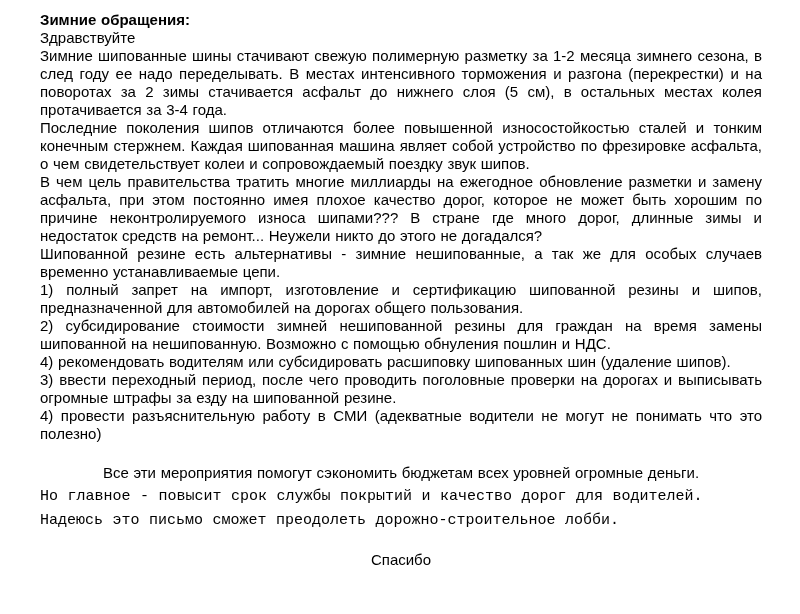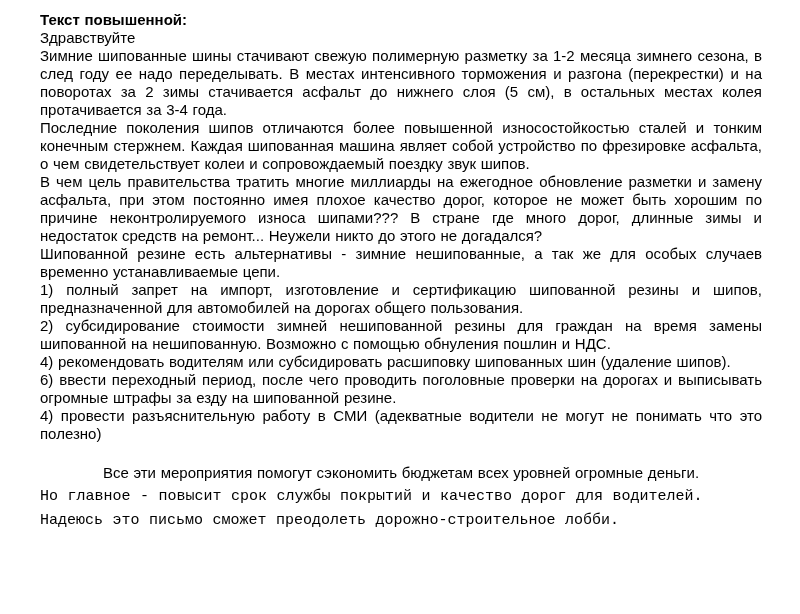--- a/index.html
+++ b/index.html
@@ -34,27 +34,28 @@
     text-align: left;
   }
   .gap-medium { margin-top: 9px; }
   .gap-large  { margin-top: 21px; text-align: center; }
   .gap-small  { margin-top: 6px; font-family: Liberation Mono, monospace; }
 </style>
 </head>
 <body>
 
 <div class="document">
-    <p class="block heading">Текст повышенной:</p>
+    <p class="block heading">Зимние обращения:</p>
     <p class="block single">Здравствуйте</p>
     <p class="block">Зимние шипованные шины стачивают свежую полимерную разметку за 1-2 месяца зимнего сезона, в след году ее надо переделывать. В местах интенсивного торможения и разгона (перекрестки) и на поворотах за 2 зимы стачивается асфальт до нижнего слоя (5 см), в остальных местах колея протачивается за 3-4 года.</p>
     <p class="block">Последние поколения шипов отличаются более повышенной износостойкостью сталей и тонким конечным стержнем. Каждая шипованная машина являет собой устройство по фрезировке асфальта, о чем свидетельствует колеи и сопровождаемый поездку звук шипов.</p>
     <p class="block">В чем цель правительства тратить многие миллиарды на ежегодное обновление разметки и замену асфальта, при этом постоянно имея плохое качество дорог, которое не может быть хорошим по причине неконтролируемого износа шипами??? В стране где много дорог, длинные зимы и недостаток средств на ремонт... Неужели никто до этого не догадался?</p>
     <p class="block">Шипованной резине есть альтернативы - зимние нешипованные, а так же для особых случаев временно устанавливаемые цепи.</p>
     <p class="block">1) полный запрет на импорт, изготовление и сертификацию шипованной резины и шипов, предназначенной для автомобилей на дорогах общего пользования.</p>
     <p class="block">2) субсидирование стоимости зимней нешипованной резины для граждан на время замены шипованной на нешипованную. Возможно с помощью обнуления пошлин и НДС.</p>
     <p class="block">4) рекомендовать водителям или субсидировать расшиповку шипованных шин (удаление шипов).</p>
-    <p class="block">6) ввести переходный период, после чего проводить поголовные проверки на дорогах и выписывать огромные штрафы за езду на шипованной резине.</p>
+    <p class="block">3) ввести переходный период, после чего проводить поголовные проверки на дорогах и выписывать огромные штрафы за езду на шипованной резине.</p>
     <p class="block">4) провести разъяснительную работу в СМИ (адекватные водители не могут не понимать что это полезно)</p>
     <p class="block single gap-large">Все эти мероприятия помогут сэкономить бюджетам всех уровней огромные деньги.</p>
     <p class="block single gap-small">Но главное - повысит срок службы покрытий и качество дорог для водителей.</p>
     <p class="block single gap-small">Надеюсь это письмо сможет преодолеть дорожно-строительное лобби.</p>
+    <p class="block single gap-large">Спасибо</p>
   </div>
 
 </body></html>

